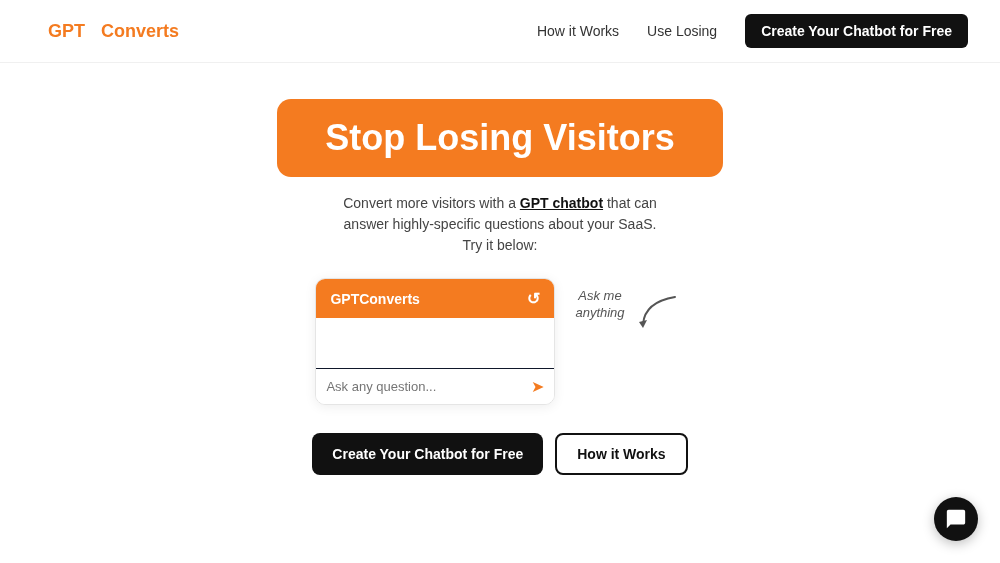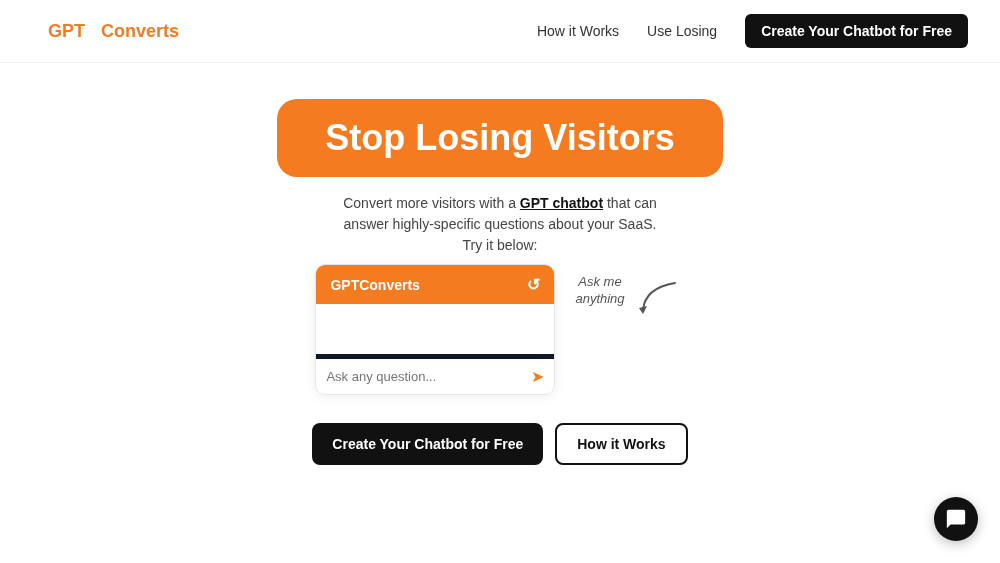--- a/index.html
+++ b/index.html
@@ -59,36 +59,36 @@
       align-items: center;
       padding: 36px 20px 20px;
       text-align: center;
     }
     .hero-badge {
       background: #f47b20;
       color: #fff;
       font-size: 36px;
       font-weight: 800;
       padding: 18px 48px;
-      border-radius: 20px;
+      border-radius: 14px;
       margin-bottom: 16px;
       display: inline-block;
     }
     .hero-subtitle {
       font-size: 26px;
       font-weight: 700;
       margin-bottom: 12px;
       color: #111;
     }
     .hero-desc {
       font-size: 14px;
       color: #444;
       max-width: 320px;
       line-height: 1.5;
-      margin-bottom: 8px;
+      margin-bottom: 22px;
     }
     .hero-desc a {
       color: #111;
       font-weight: 700;
       text-decoration: underline;
     }
 
     
     .chat-area {
       display: flex;
@@ -118,21 +118,21 @@
       cursor: pointer;
     }
     .chat-body {
       background: #fff;
       min-height: 50px;
       padding: 10px;
     }
     .chat-input-row {
       display: flex;
       align-items: center;
-      border-top: 5px solid #0f172a;
+      border-top: 1px solid #0f172a;
       padding: 8px 10px;
       background: #fff;
     }
     .chat-input {
       flex: 1;
       border: none;
       outline: none;
       font-size: 13px;
       color: #999;
       background: transparent;

